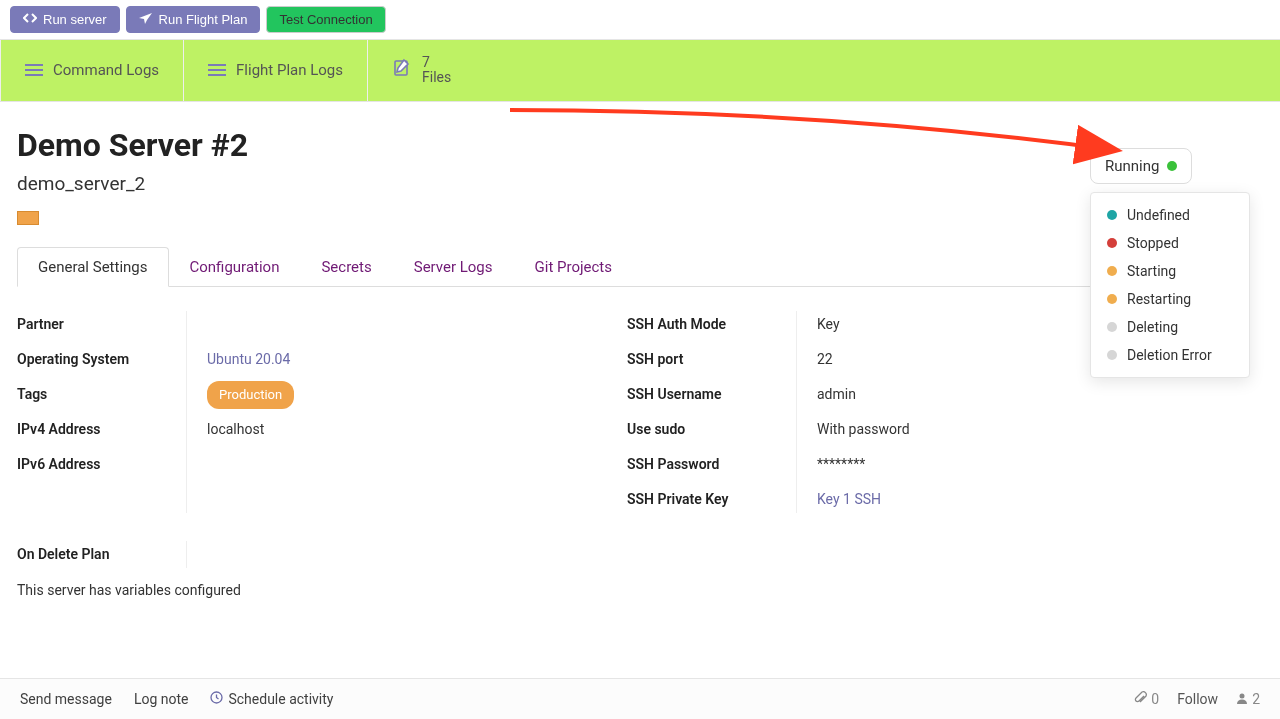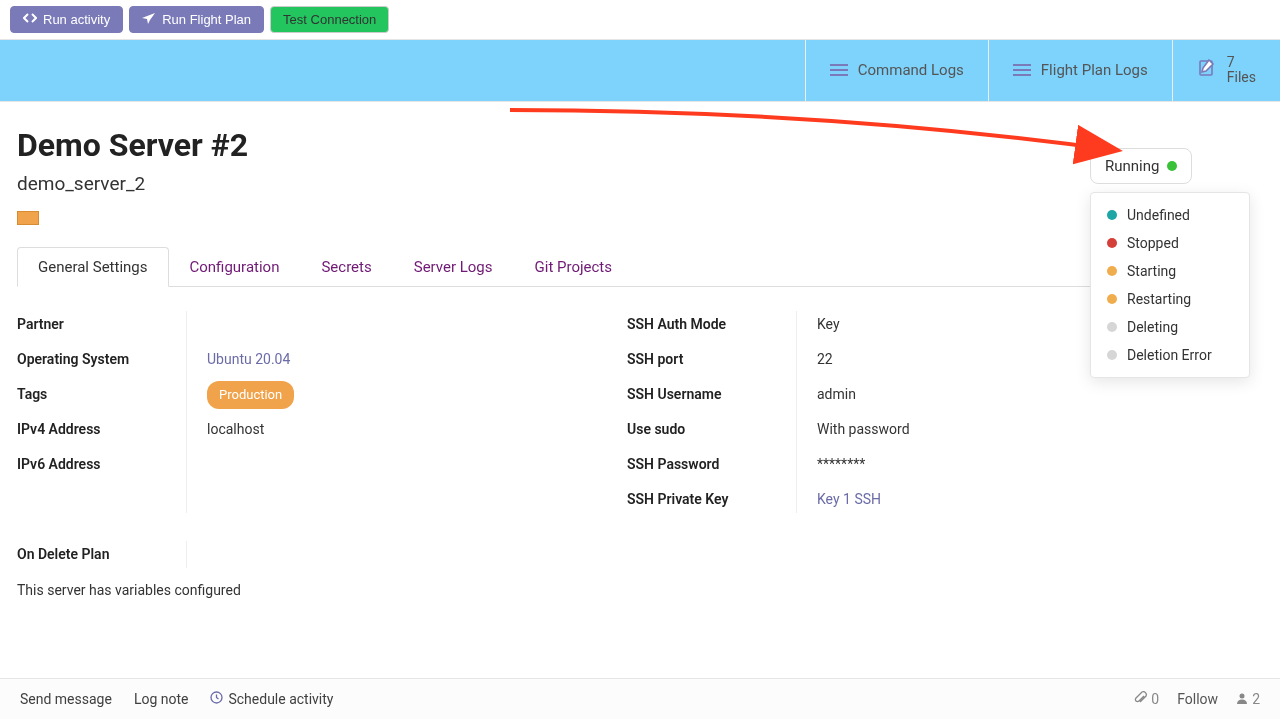--- a/index.html
+++ b/index.html
@@ -36,23 +36,22 @@
   }
   .btn.light {
     background: #22c55e;
     color: #333;
     border: 1px solid #ccc;
   }
 
   
   .sub-header {
     display: flex;
-    justify-content: flex-end;
     border-bottom: 1px solid #e5e5e5;
-    background: #7dd3fc;
+    background: #bef264;
   }
   .sub-header .nav-item {
     display: flex;
     align-items: center;
     gap: 10px;
     padding: 15px 24px;
     border-left: 1px solid #eee;
     color: #555;
     cursor: pointer;
     font-size: 15px;
@@ -251,21 +250,21 @@
 </head>
 <body>
 
 <div class="action-bar">
   <button class="btn">
     <span>
       <svg width="14" height="12" viewBox="0 0 14 12" fill="none" stroke="#fff" stroke-width="2">
           <path d="M5 2L1 6l4 4M9 2l4 4-4 4"></path>
         </svg>
     </span>
-    <span>Run activity</span>
+    <span>Run server</span>
   </button>
   <button class="btn">
     <span>
       <svg width="14" height="12" viewBox="0 0 14 12" fill="#fff">
           <path d="M13 1L0 6l5 1 1 5 2-4 5-7z"></path>
         </svg>
     </span>
     <span>Run Flight Plan</span>
   </button>
   <button class="btn light">

